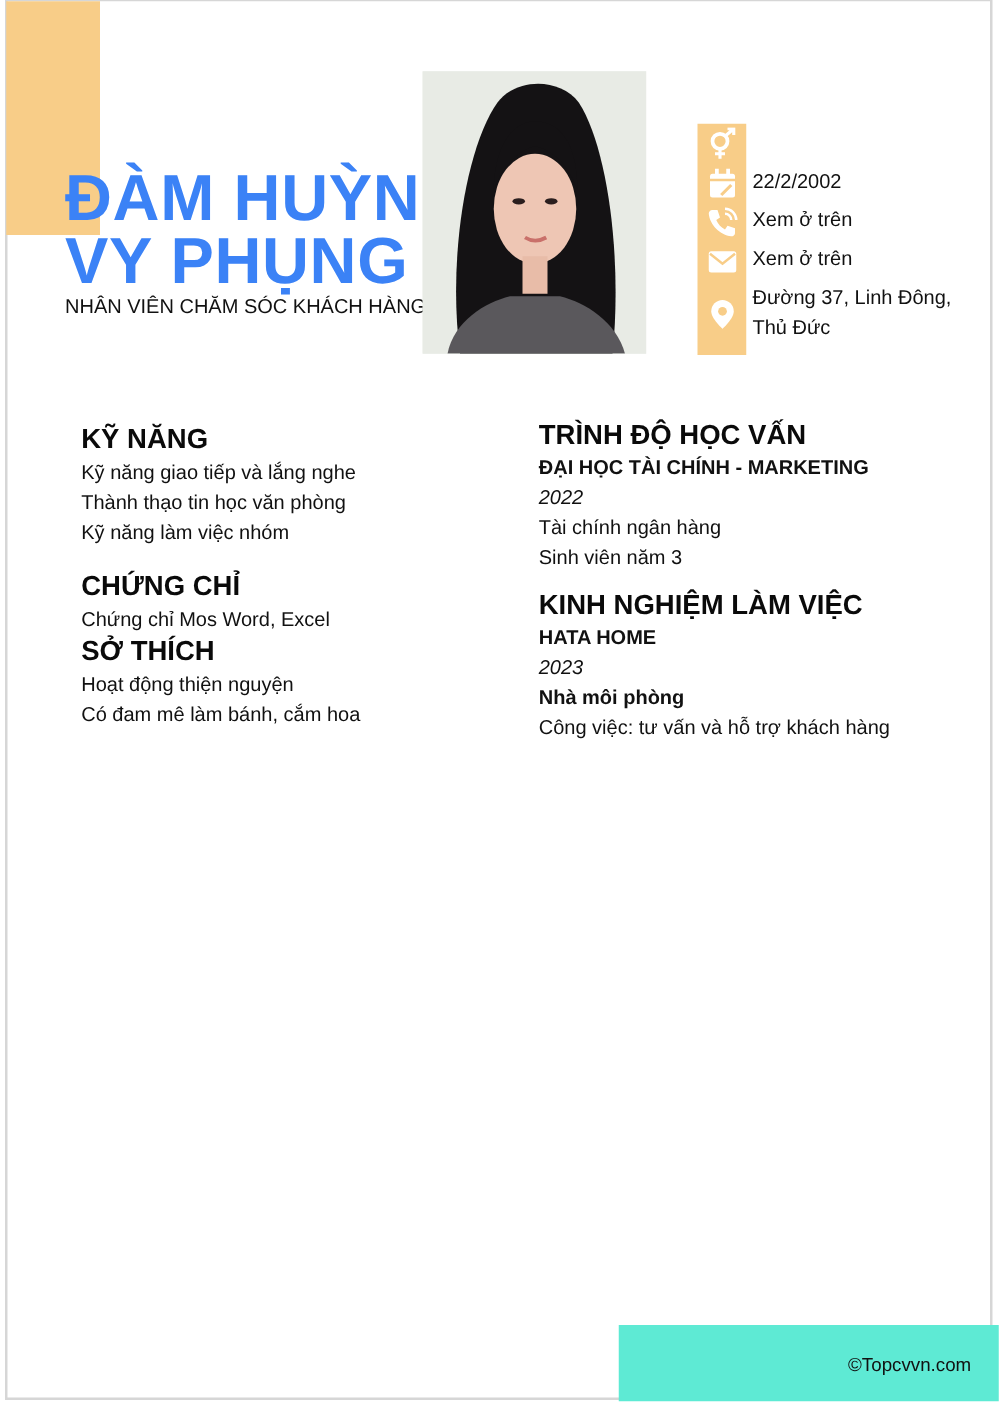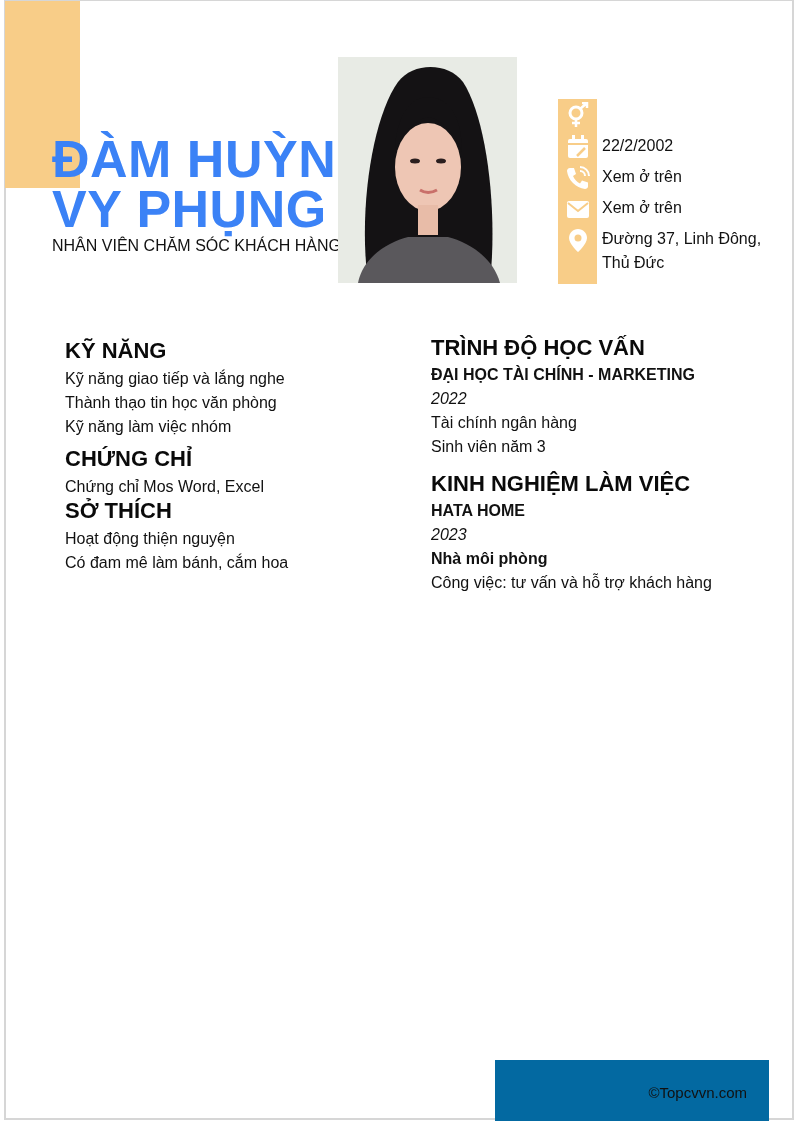--- a/index.html
+++ b/index.html
@@ -13,21 +13,21 @@
   .photo { position:absolute; left:338px; top:57px; width:179px; height:226px; background:#e9ebe6; overflow:hidden; }
   .contact-bar { position:absolute; left:558px; top:99px; width:39px; height:185px; background:#f8cd88; }
   .contact-row { position:absolute; left:558px; display:flex; align-items:flex-start; }
   .contact-row .ic { width:39px; height:26px; display:flex; align-items:center; justify-content:center; }
   .contact-row .txt { font-size:16px; line-height:24px; color:#111; margin-left:5px; width:190px; }
   .col { position:absolute; }
   .sec-title { font-size:22px; font-weight:bold; color:#0a0a0a; margin:0; line-height:24px; }
   .line { font-size:16px; line-height:24px; color:#111; }
   .bold { font-weight:bold; }
   .ital { font-style:italic; }
-  .footer { position:absolute; left:495px; top:1060px; width:274px; height:61px; background:#0369a1;text-align:right; }
+  .footer { position:absolute; left:495px; top:1060px; width:304px; height:61px; background:#5eead4;text-align:right; }
   .footer span { position:absolute; right:22px; top:24px; font-size:15px; color:#111; }
 </style>
 </head>
 <body>
 
 <div class="page"></div>
 <div class="accent-block accent-top"></div>
 
 <div class="name">
   <div>ĐÀM HUỲNH</div>
@@ -86,38 +86,38 @@
 <div class="contact-row" style="top:196px;">
   <div class="ic">
     <svg width="26" height="26" viewBox="0 0 26 26">
         <rect x="2" y="5" width="22" height="17" rx="2" fill="#fff"></rect>
         <path d="M3 7 L13 15 L23 7" stroke="#f8cd88" stroke-width="2" fill="none"></path>
       </svg>
   </div>
   <div class="txt">Xem ở trên</div>
 </div>
 
-<div class="contact-row" style="top:227px;">
+<div class="contact-row" style="top:227px;align-items:center;">
   <div class="ic">
     <svg width="26" height="26" viewBox="0 0 26 26">
         <path d="M13 2 C8 2 4 6 4 11 C4 17 13 25 13 25 C13 25 22 17 22 11 C22 6 18 2 13 2 Z" fill="#fff"></path>
         <circle cx="13" cy="11" r="3.5" fill="#f8cd88"></circle>
       </svg>
   </div>
   <div class="txt">Đường 37, Linh Đông, Thủ Đức</div>
 </div>
 
 <div class="col" style="left:65px; top:339px; width:320px;">
   <h2 class="sec-title">KỸ NĂNG</h2>
   <div style="margin-top:4px;">
     <div class="line">Kỹ năng giao tiếp và lắng nghe</div>
     <div class="line">Thành thạo tin học văn phòng</div>
     <div class="line">Kỹ năng làm việc nhóm</div>
   </div>
-  <h2 class="sec-title" style="margin-top:8px;">CHỨNG CHỈ</h2>
+  <h2 class="sec-title" style="margin-top:18px;">CHỨNG CHỈ</h2>
   <div style="margin-top:4px;">
     <div class="line">Chứng chỉ Mos Word, Excel</div>
   </div>
   <h2 class="sec-title" style="">SỞ THÍCH</h2>
   <div style="margin-top:4px;">
     <div class="line">Hoạt động thiện nguyện</div>
     <div class="line">Có đam mê làm bánh, cắm hoa</div>
   </div>
 </div>
 

